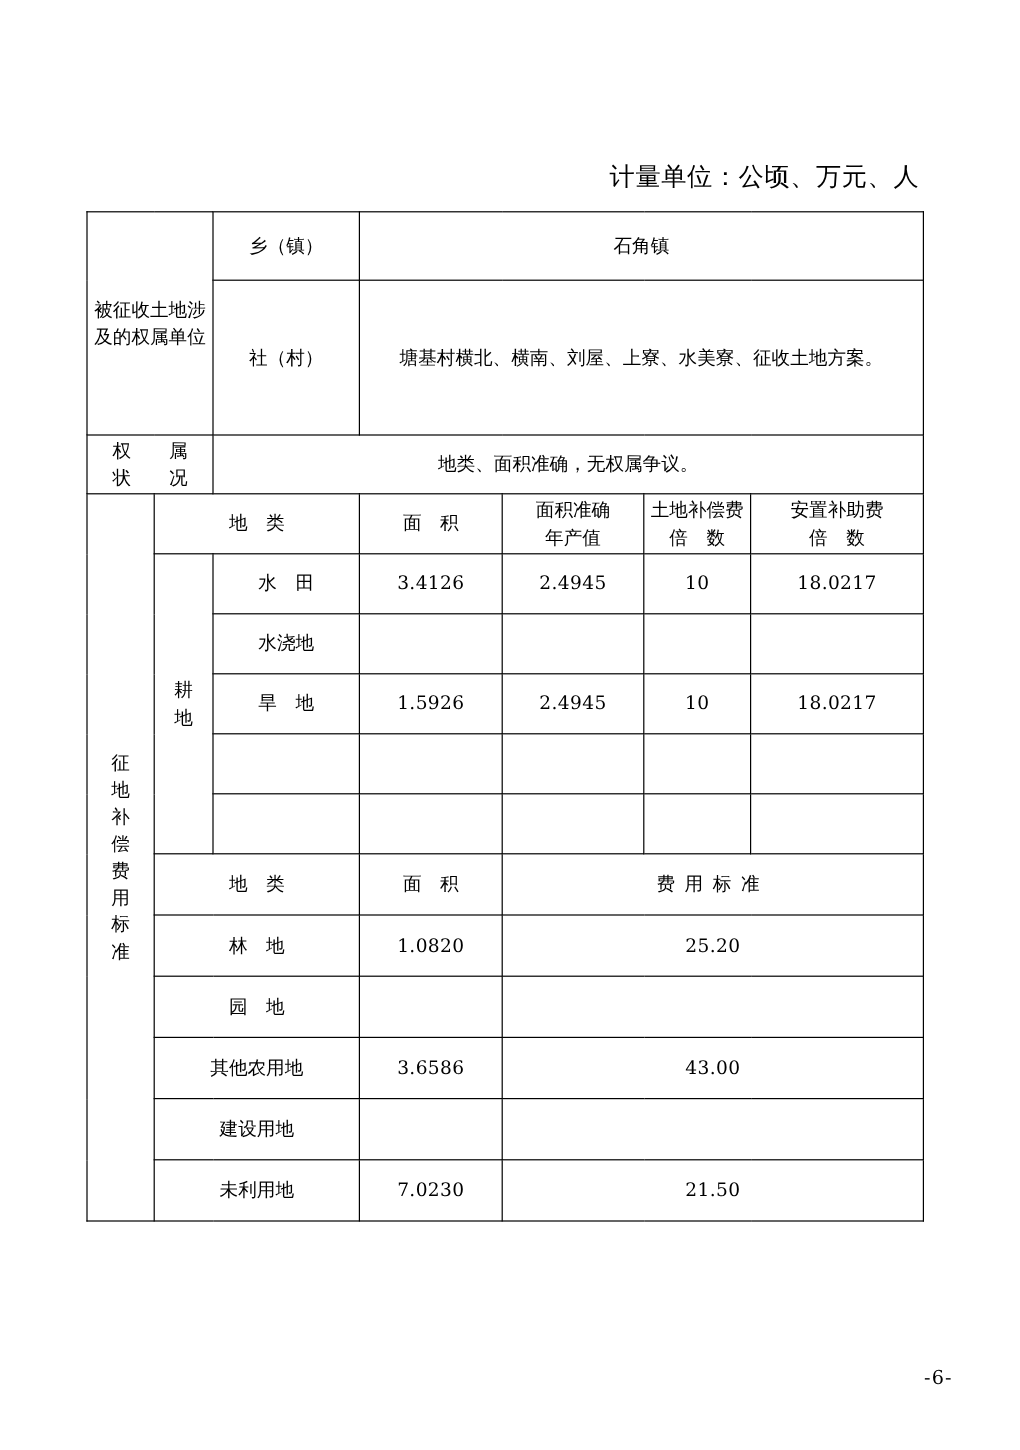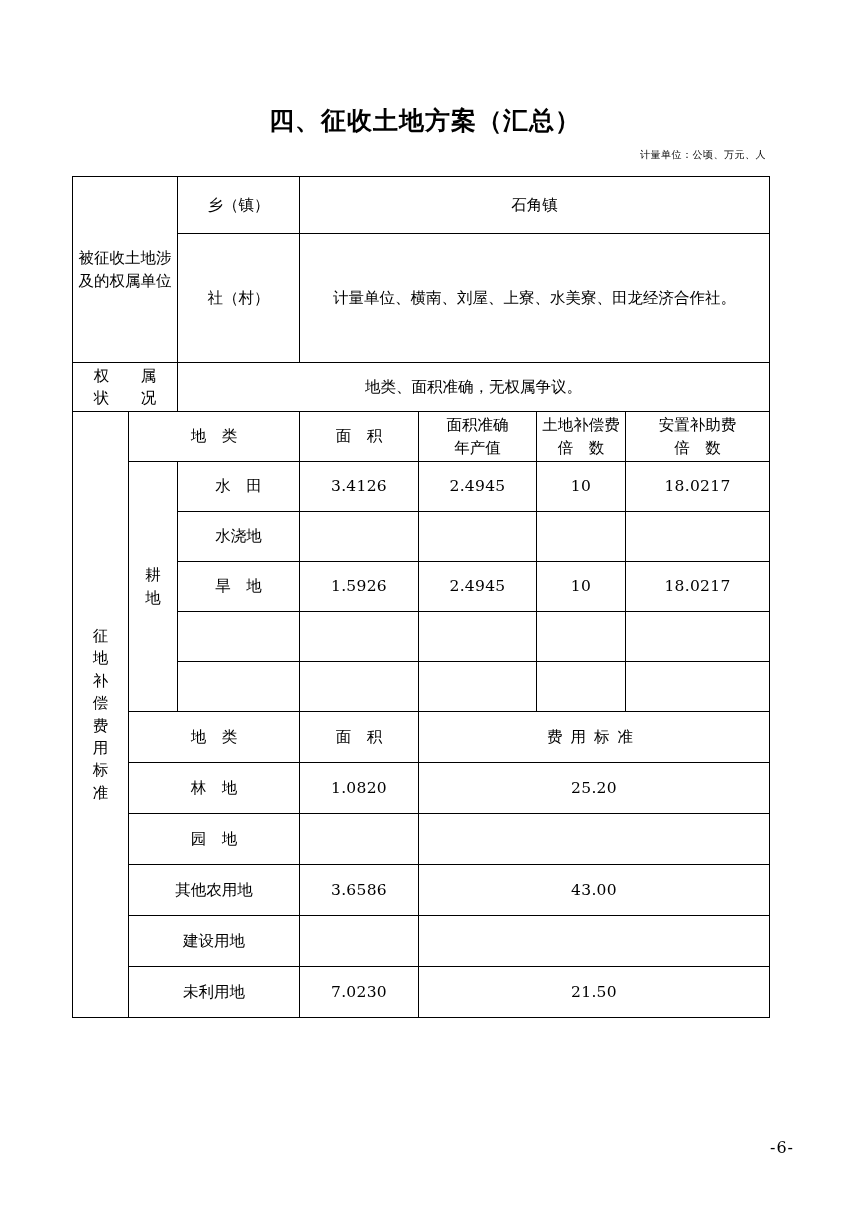--- a/index.html
+++ b/index.html
@@ -33,22 +33,22 @@
     text-align: center;
     font-size: 25px;
     font-weight: bold;
     letter-spacing: 1px;
     font-family: "DejaVu Serif", "Liberation Serif", serif;
   }
 
   .unit-line {
     position: absolute;
     right: 84px;
-    top: 148px;
-    font-size: 10px;
+    top: 133px;
+    font-size: 21px;
     letter-spacing: 0.5px;
   }
 
   
   .main-table {
     position: absolute;
     left: 72px;
     top: 176px;
     width: 697px;
     border-collapse: collapse;
@@ -119,21 +119,20 @@
     top: 1138px;
     font-size: 16px;
     letter-spacing: 1px;
   }
 </style>
 </head>
 <body>
 
 <div class="page">
 
-  <div class="doc-title">四、征收土地方案（汇总）</div>
 
   <div class="unit-line">计量单位：公顷、万元、人</div>
 
   <table class="main-table">
     <colgroup>
       <col style="width:56px">
       <col style="width:49px">
       <col style="width:122px">
       <col style="width:119px">
       <col style="width:118px">
@@ -143,21 +142,21 @@
     <tbody>
 
       <tr>
         <td class="label-left" colspan="2" rowspan="2">被征收土地涉及的权属单位</td>
         <td class="cell-pad">乡（镇）</td>
         <td class="content-left row-h-a" colspan="4">石角镇</td>
       </tr>
 
       <tr>
         <td class="cell-pad">社（村）</td>
-        <td class="content-left row-h-b" colspan="4">计量单位、横南、刘屋、上寮、水美寮、田龙经济合作社。</td>
+        <td class="content-left row-h-b" colspan="4">塘基村横北、横南、刘屋、上寮、水美寮、征收土地方案。</td>
       </tr>
 
       <tr>
         <td class="two-line row-h-c" colspan="2">
           <div class="spaced1">权　属</div>
           <div class="spaced1">状　况</div>
         </td>
         <td class="cell-pad" colspan="5">地类、面积准确，无权属争议。</td>
       </tr>
 

